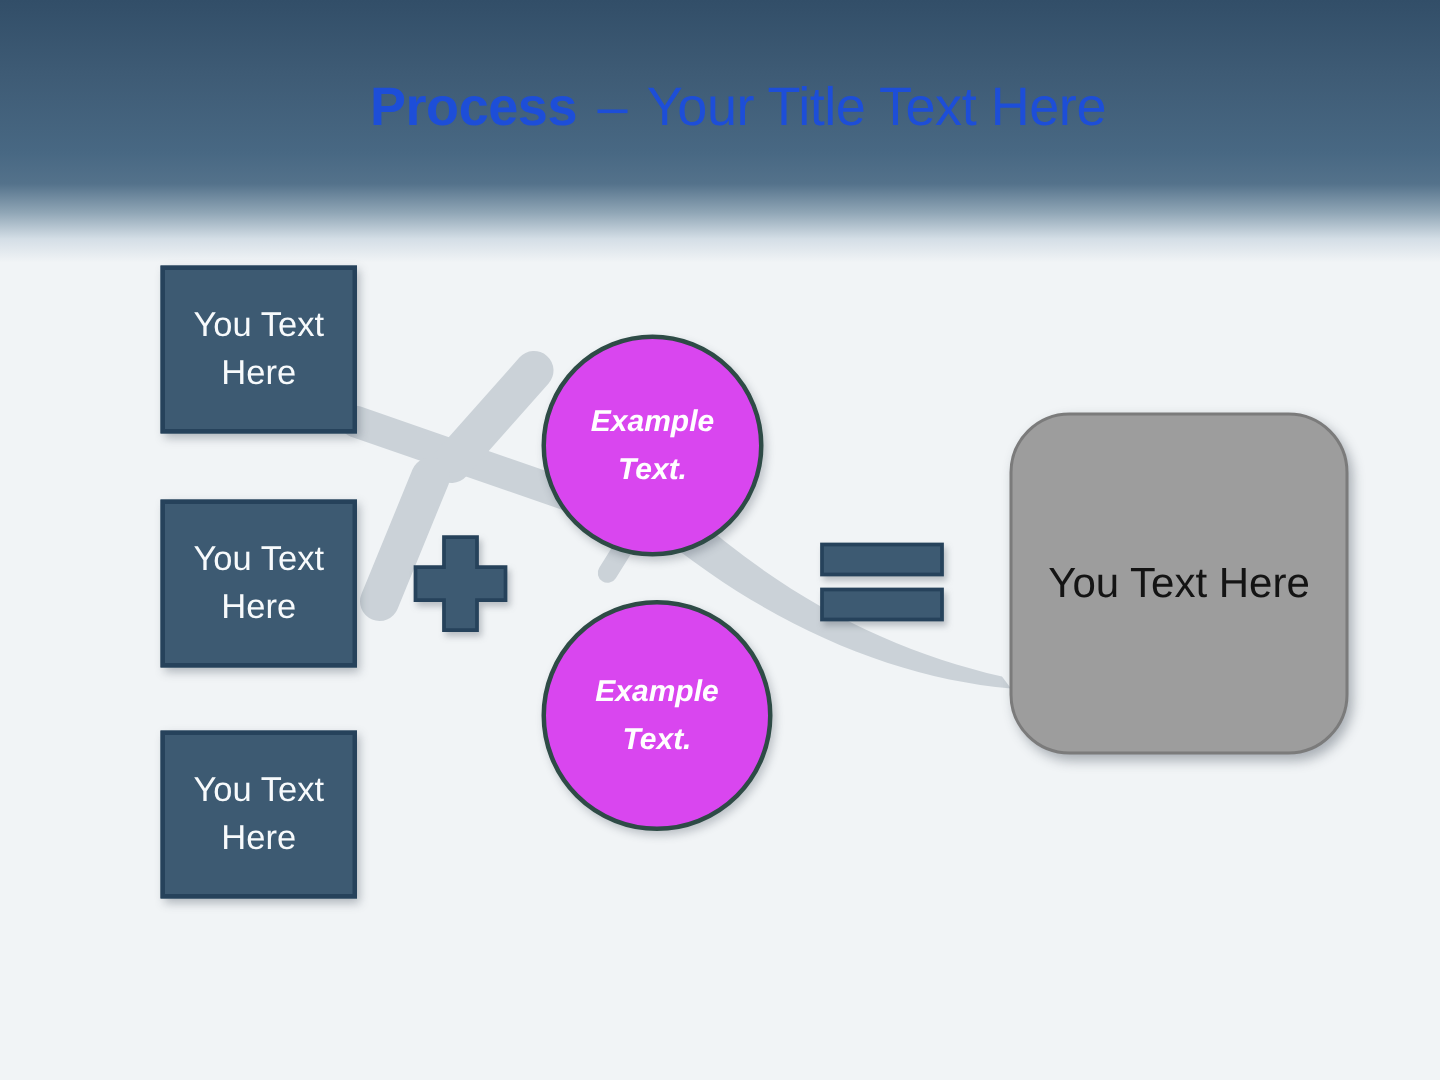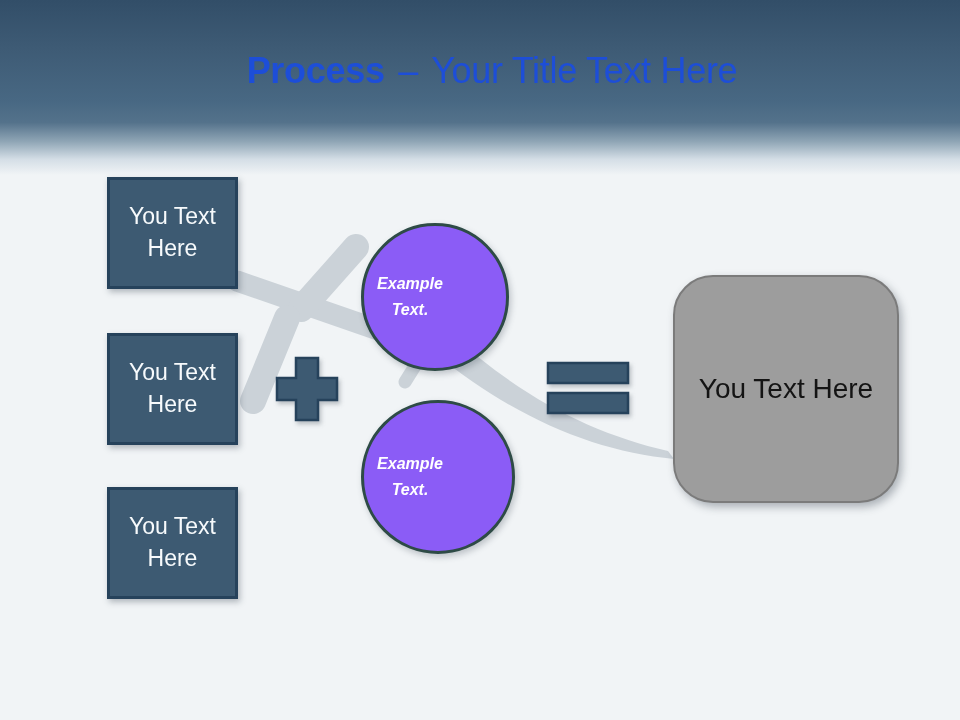--- a/index.html
+++ b/index.html
@@ -35,23 +35,23 @@
     display:flex;align-items:center;justify-content:center;
     text-align:center;color:#f7fafc;font-size:23px;line-height:1.38;
     box-shadow:2px 3px 6px rgba(55,65,80,0.35);
     z-index:2;
   }
   .tbox .label{width:100px;}
   .tbox1{top:177px;} .tbox2{top:333px;} .tbox3{top:487px;}
   
   .circle{
     position:absolute;border-radius:50%;
-    background:#8b5cf6;border:3px solid #2e4b46;box-sizing:border-box;
-    display:flex;align-items:center;
-    text-align:center;color:#ffffff;font-size:16px;font-weight:700;font-style:italic;
+    background:#d946ef;border:3px solid #2e4b46;box-sizing:border-box;
+    display:flex;align-items:center;justify-content:center;
+    text-align:center;color:#ffffff;font-size:20px;font-weight:700;font-style:italic;
     line-height:1.6;
     box-shadow:2px 3px 6px rgba(55,65,80,0.28);
     z-index:3;
   }
   .circle .label{width:92px;}
   .circle1{left:361px;top:223px;width:148px;height:148px;}
   .circle2{left:361px;top:400px;width:154px;height:154px;}
   
   .result{
     position:absolute;left:673px;top:275px;width:226px;height:228px;

